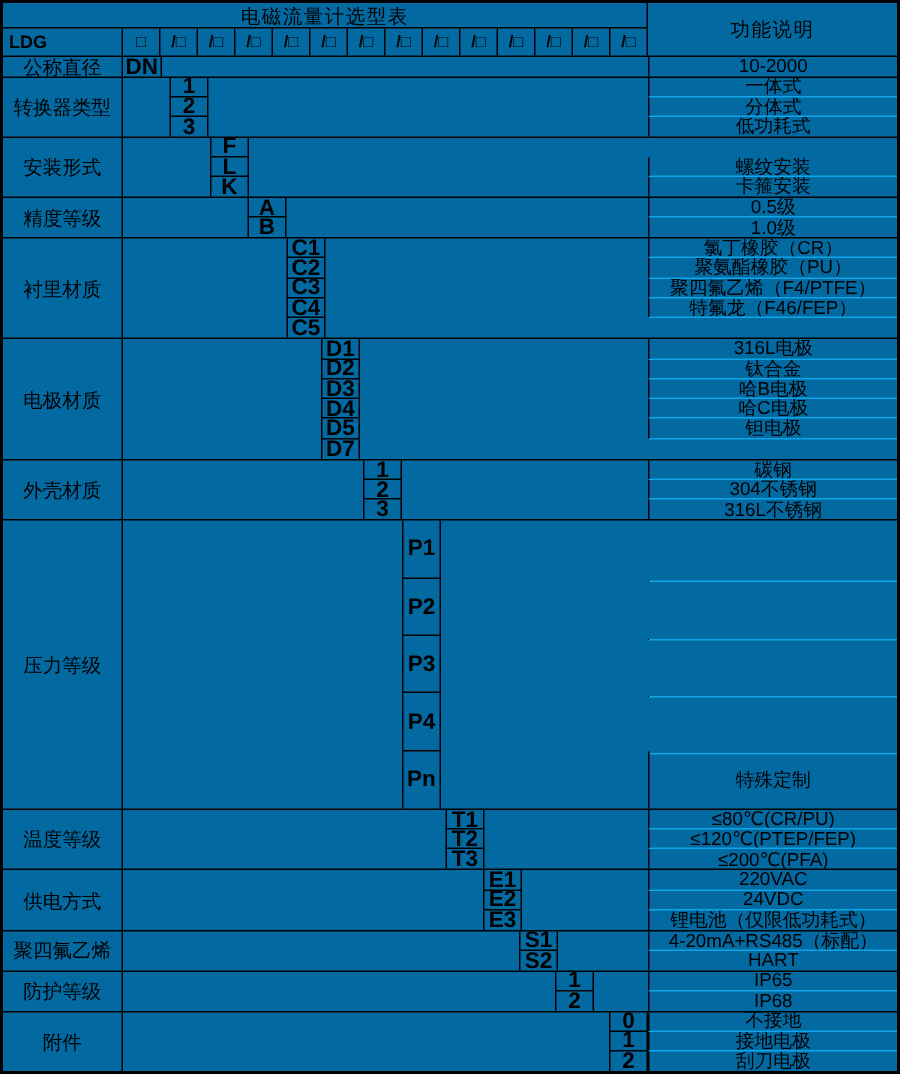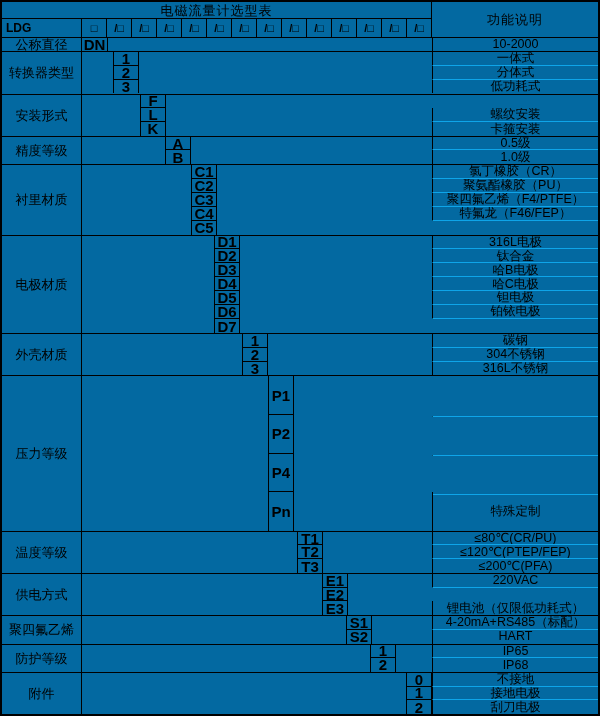--- a/index.html
+++ b/index.html
@@ -207,26 +207,20 @@
           <div class="fn">哈C电极</div>
       </div>
       <div class="grow">
         <div class="sp-l"></div>
           <div class="code">D5</div>
           <div class="sp-r"></div>
           <div class="fn">钽电极</div>
       </div>
       <div class="grow">
         <div class="sp-l"></div>
-          <div class="code">D6</div>
-          <div class="sp-r"></div>
-          <div class="fn">铂铱电极</div>
-      </div>
-      <div class="grow">
-        <div class="sp-l"></div>
           <div class="code">D7</div>
           <div class="sp-r"></div>
       </div>
     </div>
   </div>
 
   <div class="group r3" style="--off:160px">
     <div class="glabel">外壳材质</div>
     <div class="gbody">
       <div class="grow">
@@ -260,20 +254,26 @@
           <div class="fn left">4.0MPa（DN10~150）</div>
       </div>
       <div class="grow">
         <div class="sp-l"></div>
           <div class="code">P2</div>
           <div class="sp-r"></div>
           <div class="fn left">1.6MPa（DN15~150）</div>
       </div>
       <div class="grow">
         <div class="sp-l"></div>
+          <div class="code">P3</div>
+          <div class="sp-r"></div>
+          <div class="fn left">1.0MPa（DN200~DN600）</div>
+      </div>
+      <div class="grow">
+        <div class="sp-l"></div>
           <div class="code">P4</div>
           <div class="sp-r"></div>
           <div class="fn left">0.6MPa(DN700~DN2000)</div>
       </div>
       <div class="grow">
         <div class="sp-l"></div>
           <div class="code">Pn</div>
           <div class="sp-r"></div>
           <div class="fn">特殊定制</div>
       </div>
@@ -310,20 +310,21 @@
       <div class="grow">
         <div class="sp-l"></div>
           <div class="code">E1</div>
           <div class="sp-r"></div>
           <div class="fn">220VAC</div>
       </div>
       <div class="grow">
         <div class="sp-l"></div>
           <div class="code">E2</div>
           <div class="sp-r"></div>
+          <div class="fn">24VDC</div>
       </div>
       <div class="grow">
         <div class="sp-l"></div>
           <div class="code">E3</div>
           <div class="sp-r"></div>
           <div class="fn">锂电池（仅限低功耗式）</div>
       </div>
     </div>
   </div>
 

